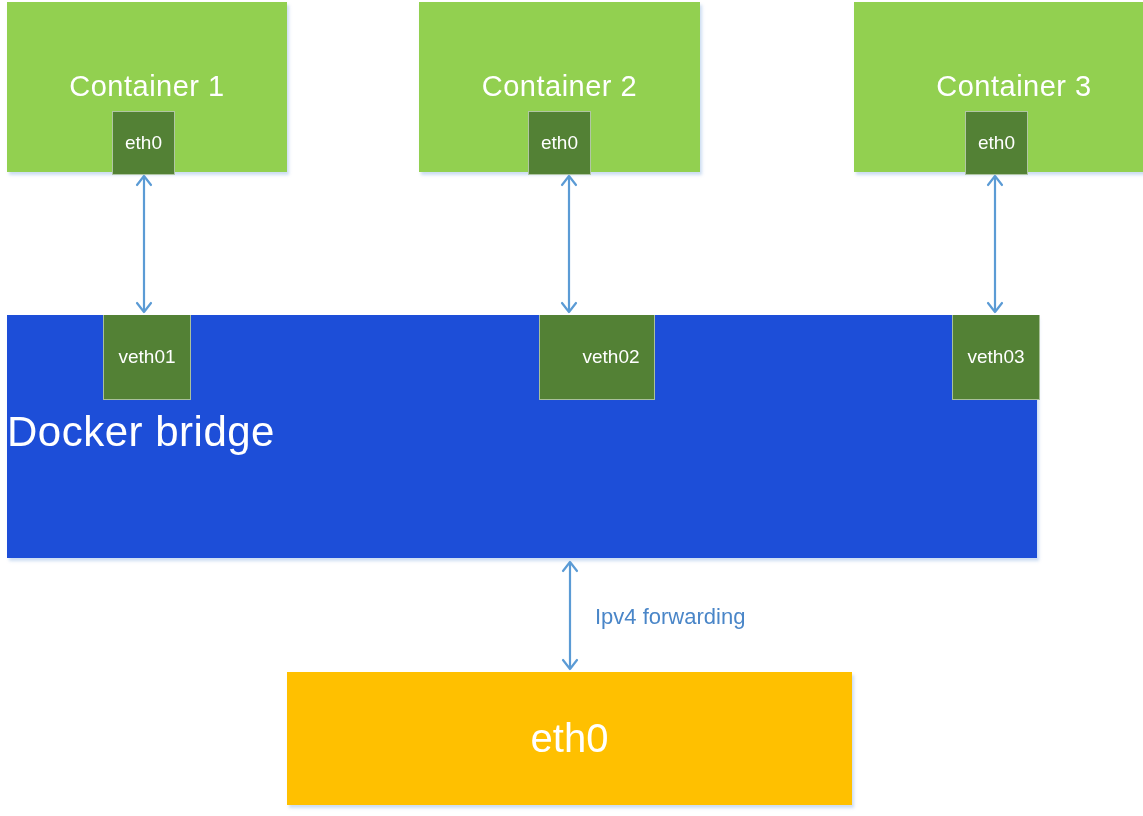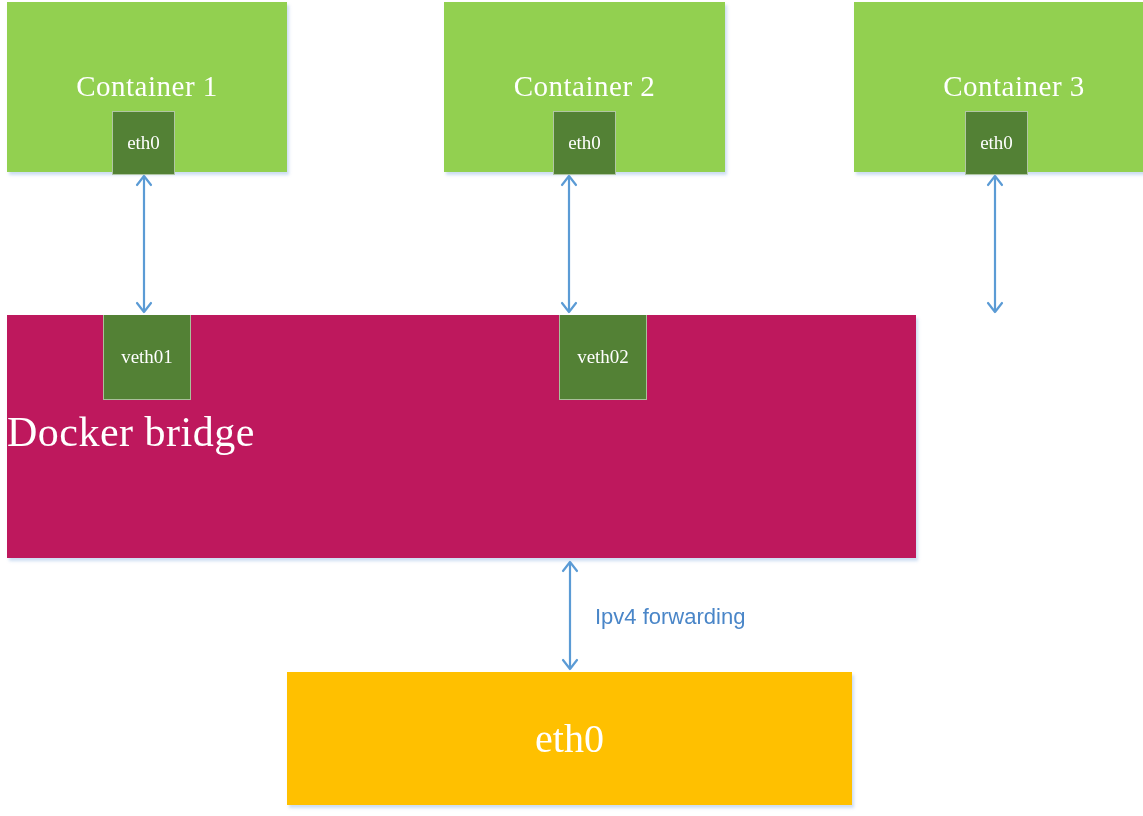--- a/index.html
+++ b/index.html
@@ -4,21 +4,21 @@
 <style>
   html, body { margin: 0; padding: 0; background: #ffffff; }
   .page {
     position: relative;
     width: 1143px;
     height: 816px;
     background: #ffffff;
     font-family: "Liberation Sans", sans-serif;
     overflow: hidden;
   }
-  .box { position: absolute; box-sizing: border-box; font-family: Liberation Serif, serif; }
+  .box { position: absolute; box-sizing: border-box; }
 
   
   .container-box {
     background: #92D050;
     box-shadow: 2px 3px 3px rgba(141,180,226,0.45);
   }
   .container-label {
     position: absolute;
     top: 68px; left: 0; right: 0;
     text-align: center;
@@ -35,22 +35,22 @@
     align-items: center;
     justify-content: center;
     color: #ffffff;
     font-size: 19px;
   }
   .container-port { top: 109px; }
 
   
   .bridge-box {
     left: 7px; top: 315px;
-    width: 909px; height: 243px;
-    background: #be185d;
+    width: 1030px; height: 243px;
+    background: #1d4ed8;
     box-shadow: 2px 3px 3px rgba(141,180,226,0.45);
   }
   .bridge-label {
     position: absolute;
     top: 93px; left: 0; right: 0;
     text-align: left;
     color: #ffffff;
     font-size: 42px;
     letter-spacing: 0.5px;
   }
@@ -102,21 +102,21 @@
 
 <div class="page">
 
   <div class="box container-box" style="left:7px; top:2px; width:280px; height:170px;">
     <div class="container-label">Container 1</div>
     <div class="port-box container-port" style="left:105px;">
       <span>eth0</span>
     </div>
   </div>
 
-  <div class="box container-box" style="left:444px; top:2px; width:281px; height:170px;">
+  <div class="box container-box" style="left:419px; top:2px; width:281px; height:170px;">
     <div class="container-label">Container 2</div>
     <div class="port-box container-port" style="left:109px;">
       <span>eth0</span>
     </div>
   </div>
 
   <div class="box container-box" style="left:854px; top:2px; width:320px; height:170px;">
     <div class="container-label">Container 3</div>
     <div class="port-box container-port" style="left:111px;">
       <span>eth0</span>
@@ -136,22 +136,25 @@
   <svg class="arrow-svg" style="left:985px; top:173px;" width="20" height="142">
     <line x1="10" y1="4" x2="10" y2="138"></line>
     <polyline points="3,12 10,3 17,12"></polyline>
     <polyline points="3,130 10,139 17,130"></polyline>
   </svg>
 
   <div class="box bridge-box">
     <div class="veth-box" style="left:96px;">
       <span>veth01</span>
     </div>
-    <div class="veth-box" style="left:552px;">
+    <div class="veth-box" style="left:532px;padding-left:28px;">
       <span>veth02</span>
+    </div>
+    <div class="veth-box" style="left:945px;">
+      <span>veth03</span>
     </div>
     <div class="bridge-label">Docker bridge</div>
   </div>
 
   <svg class="arrow-svg" style="left:560px; top:559px;" width="20" height="113">
     <line x1="10" y1="4" x2="10" y2="109"></line>
     <polyline points="3,12 10,3 17,12"></polyline>
     <polyline points="3,101 10,110 17,101"></polyline>
   </svg>
 

